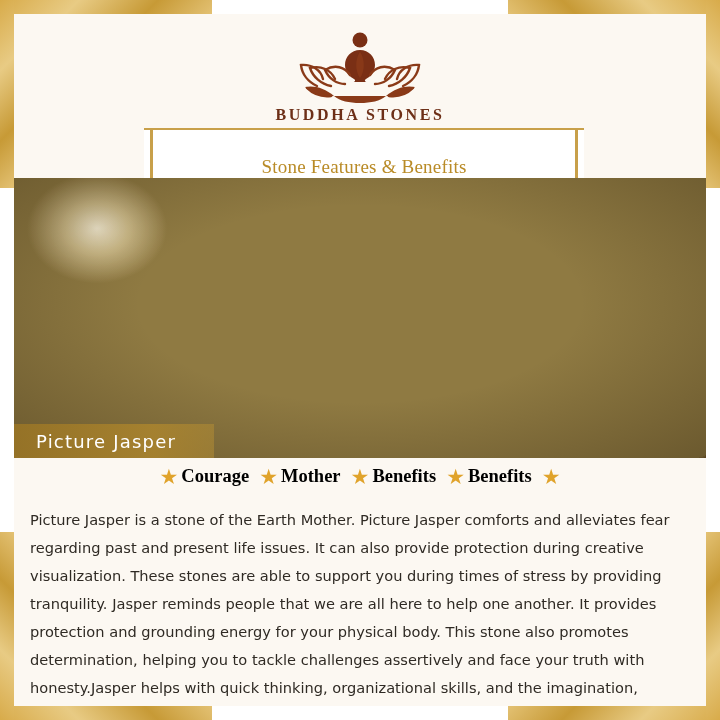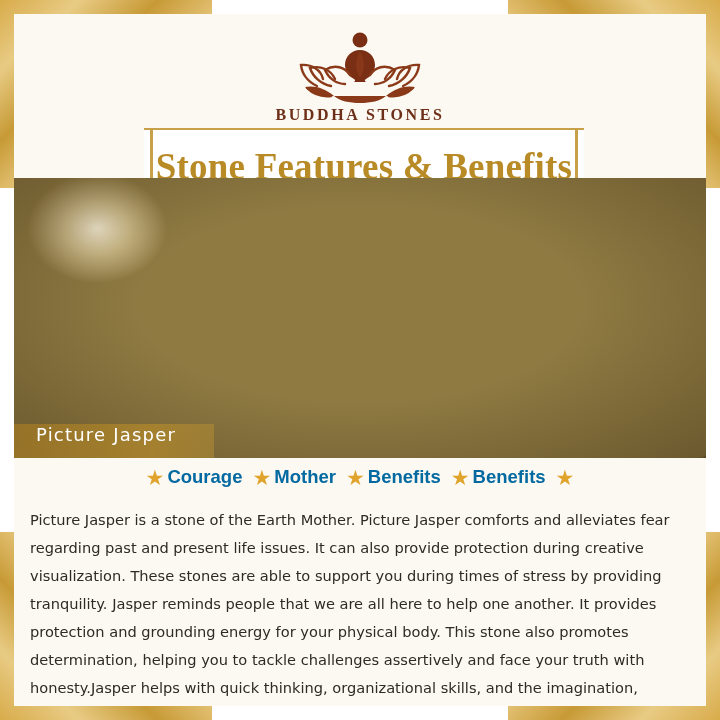--- a/index.html
+++ b/index.html
@@ -94,22 +94,22 @@
     position: absolute;
     top: -2px;
     width: 3px;
     height: 52px;
     background: #c8a04a;
   }
   .title-banner .bar-left { left: 6px; }
   .title-banner .bar-right { right: 6px; }
   .title-text {
     font-family: "Liberation Serif", serif;
-    font-weight: bold;
-    font-size: 37px;
+    font-weight: normal;
+    font-size: 19px;
     color: #b98b27;
     letter-spacing: 0.2px;
     margin-top: 25px;
   }
 
   
   .hero {
     position: absolute;
     left: 0;
     top: 164px;
@@ -156,20 +156,21 @@
   }
 
   
   .stone-tag {
     position: absolute;
     left: 0;
     bottom: 0;
     min-width: 200px;
     height: 34px;
     display: flex;
+    align-items: center;
     padding: 0 26px 0 22px;
     box-sizing: border-box;
     background: linear-gradient(90deg, rgba(152,116,38,0.92) 0%, rgba(170,132,46,0.88) 70%, rgba(178,140,52,0.55) 100%);
   }
   .stone-tag-text {
     color: #ffffff;
     font-size: 18px;
     letter-spacing: 1.2px;
     font-family: "DejaVu Sans", sans-serif;
   }
@@ -192,24 +193,24 @@
     align-items: center;
     gap: 3px;
     white-space: nowrap;
   }
   .star {
     color: #e0a32b;
     font-size: 21px;
     line-height: 1;
   }
   .benefit-label {
-    color: #0369a1;
+    color: #000000;
     font-size: 18.5px;
     font-weight: bold;
-    font-family: Liberation Sans, sans-serif;
+    font-family: Liberation Serif, serif;
   }
 
   
   .body-copy {
     position: absolute;
     left: 16px;
     top: 492px;
     width: 664px;
     font-size: 14.6px;
     line-height: 1.92;

